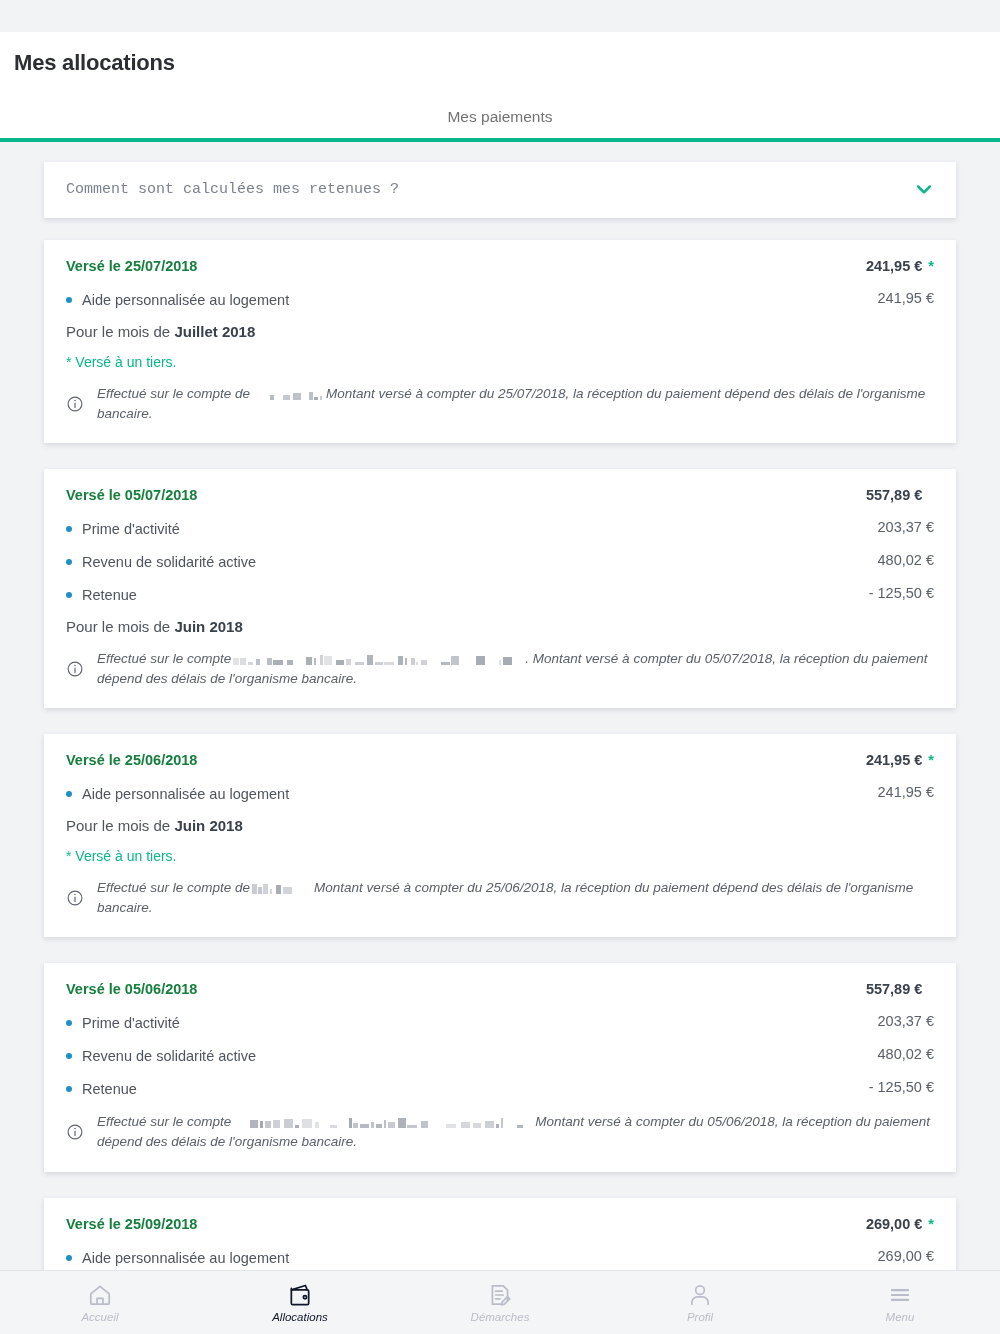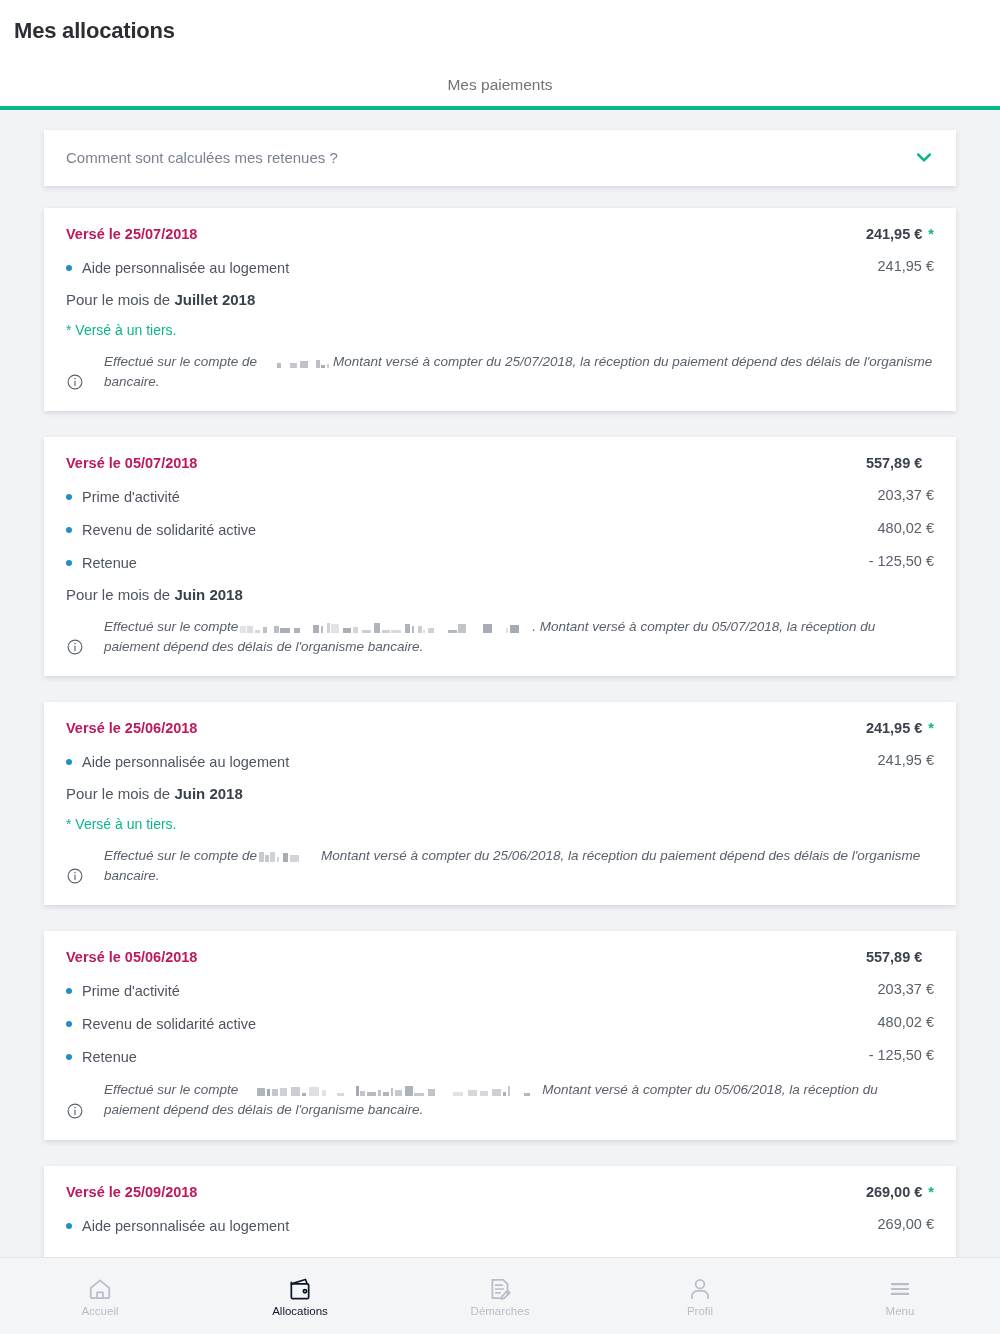--- a/index.html
+++ b/index.html
@@ -19,20 +19,21 @@
     height: 1334px;
     display: flex;
     flex-direction: column;
     background: #f2f3f5;
   }
 
   
   .header {
     background: #ffffff;
     flex: 0 0 auto;
+    margin-top: 32px;
   }
   .page-title {
     font-size: 22px;
     font-weight: bold;
     color: #2b2f33;
     letter-spacing: -0.2px;
     padding: 18px 0 0 14px;
   }
   .tabs {
     display: flex;
@@ -69,20 +70,21 @@
   }
 
   
   .accordion {
     display: flex;
     align-items: center;
     justify-content: space-between;
     padding: 17px 22px 19px 22px;
     margin-bottom: 22px;
     cursor: pointer;
+    font-family: Liberation Mono, monospace;
   }
   .accordion-label {
     font-size: 15px;
     color: #7b8290;
   }
   .chevron {
     width: 20px;
     height: 20px;
     flex: 0 0 auto;
   }
@@ -92,21 +94,21 @@
     display: flex;
     align-items: baseline;
     justify-content: space-between;
   }
   .pay-head {
     margin-bottom: 16px;
   }
   .pay-date {
     font-size: 14.5px;
     font-weight: bold;
-    color: #be185d;
+    color: #15803d;
   }
   .pay-total {
     font-size: 14.5px;
     font-weight: bold;
     color: #39414d;
     white-space: nowrap;
   }
   .star {
     color: #0ab68b;
     font-weight: bold;
@@ -146,22 +148,22 @@
   .month-line b { color: #39414d; }
 
   .tiers-note {
     font-size: 14px;
     color: #0ab68b;
     margin-bottom: 14px;
   }
 
   .info-line {
     display: flex;
-    align-items: flex-end;
-    gap: 20px;
+    align-items: center;
+    gap: 13px;
   }
   .info-icon {
     width: 18px;
     height: 18px;
     flex: 0 0 auto;
     margin-top: 1px;
   }
   .info-text {
     font-size: 13.5px;
     font-style: italic;
@@ -181,25 +183,26 @@
   .redact i {
     position: absolute;
     display: block;
     background: #9aa0aa;
     bottom: 0;
   }
 
   
   .bottom-nav {
     flex: 0 0 auto;
-    height: 77px;
+    height: 64px;
     background: #f4f5f7;
     border-top: 1px solid #e2e4e8;
     display: flex;
     align-items: center;
+    font-style: italic;
   }
   .nav-item {
     flex: 1;
     display: flex;
     flex-direction: column;
     align-items: center;
     justify-content: center;
     gap: 3px;
     cursor: pointer;
     color: #b9bdc9;

